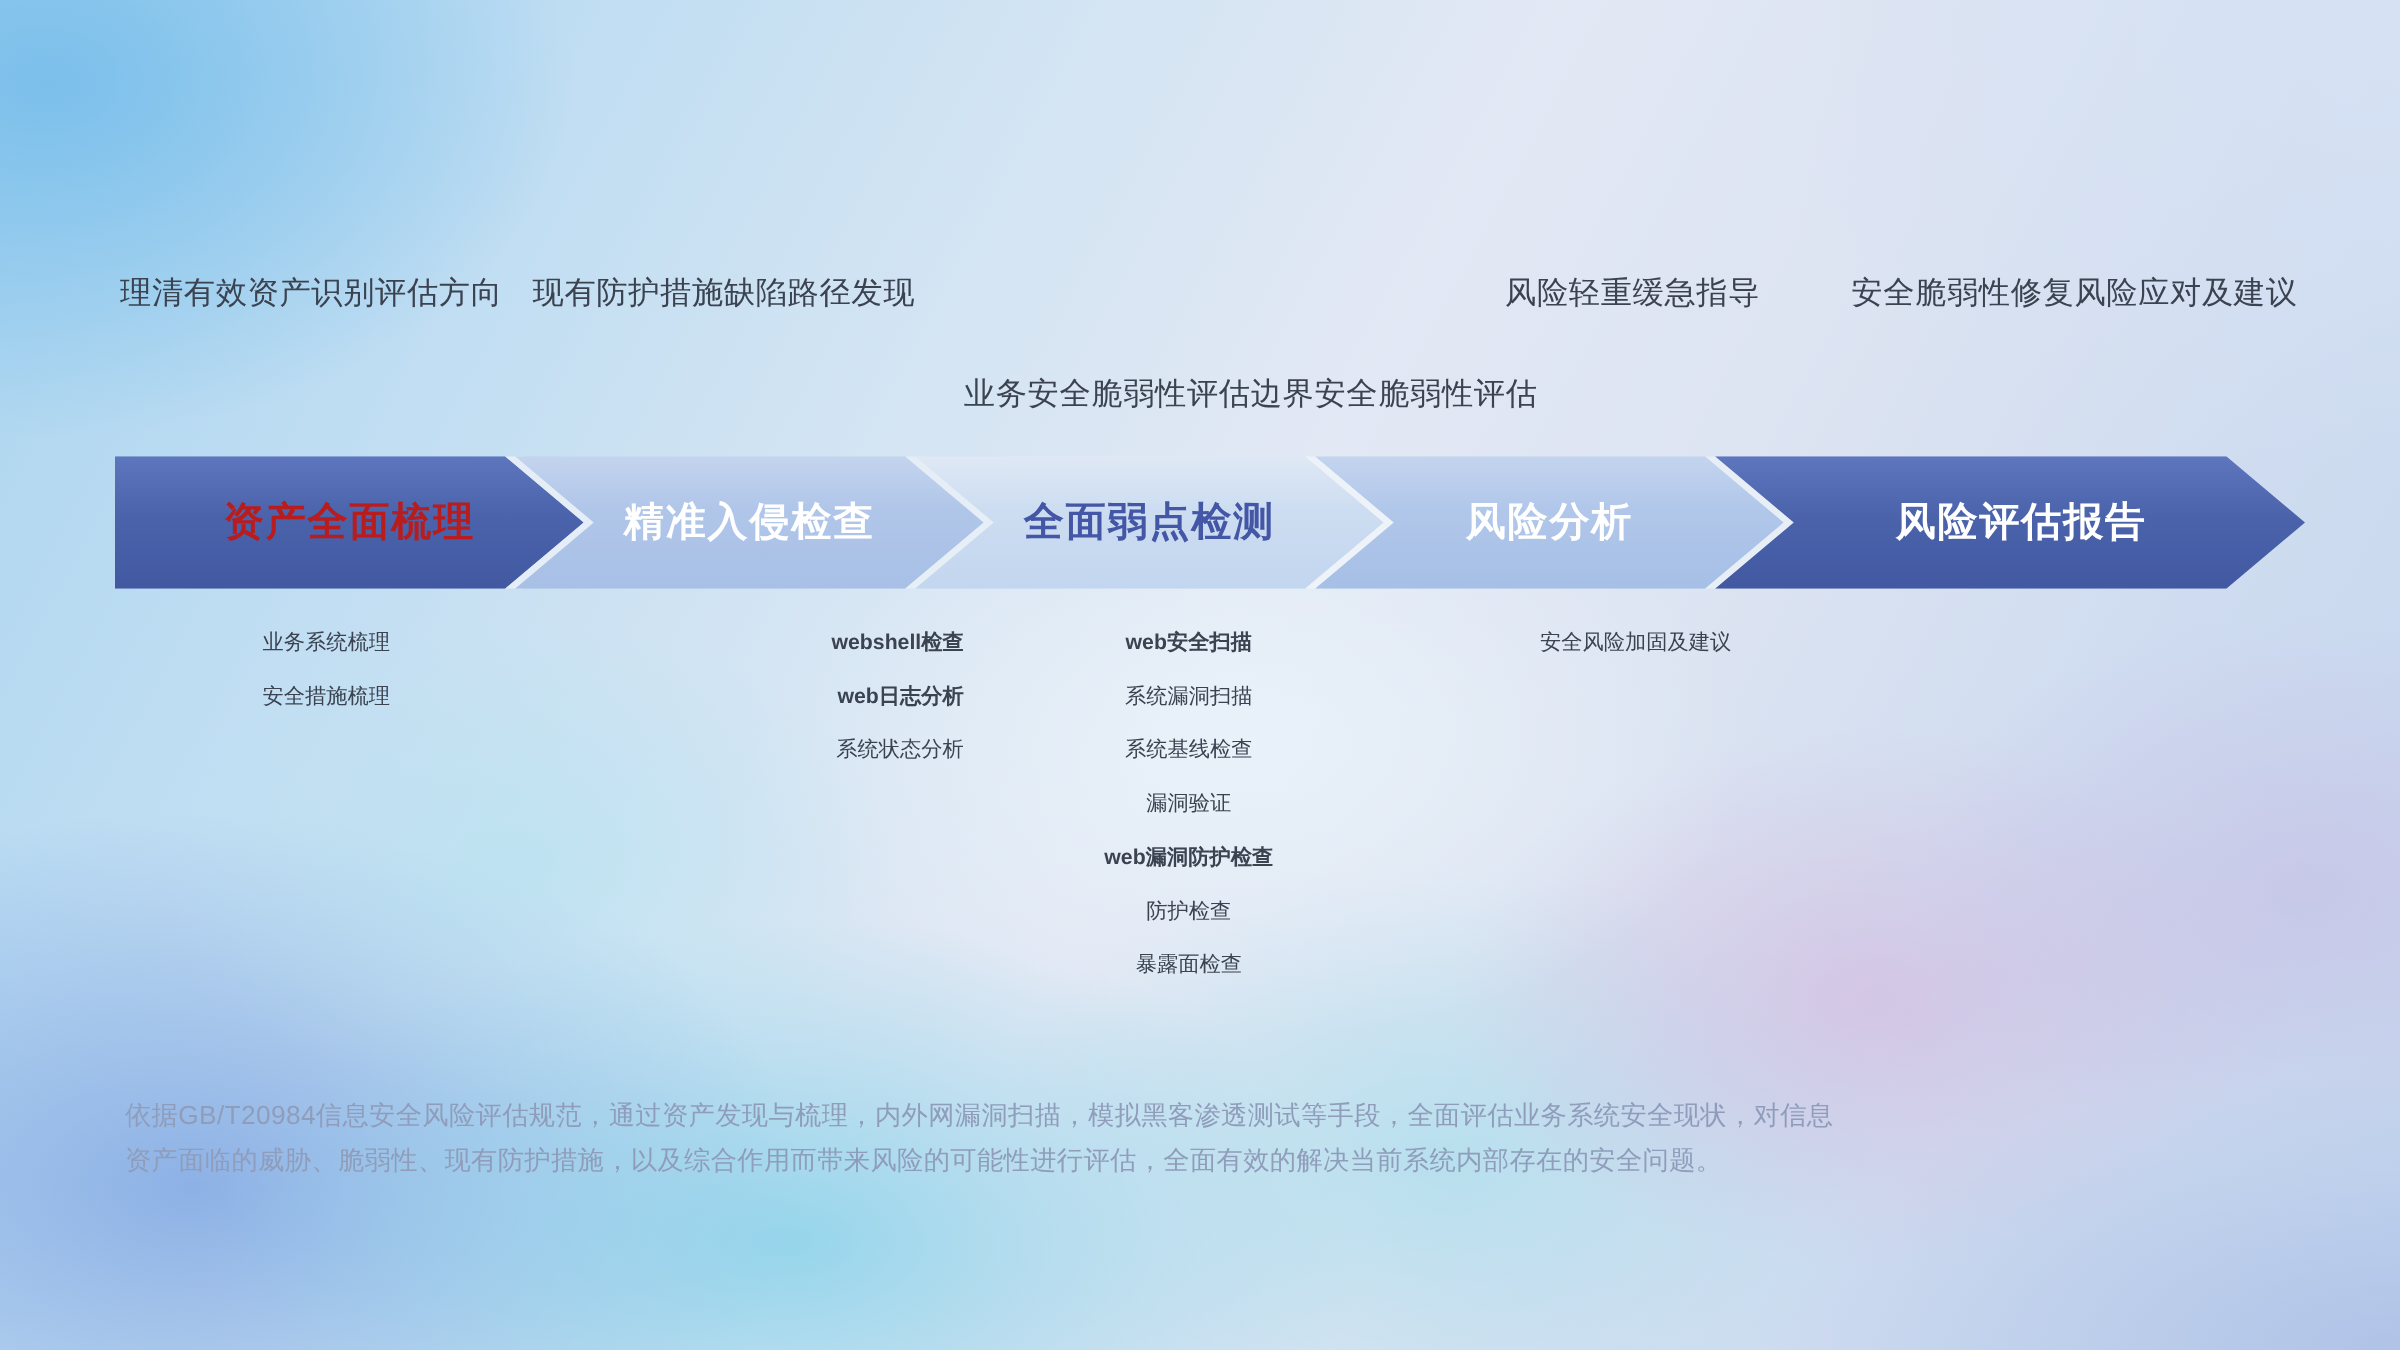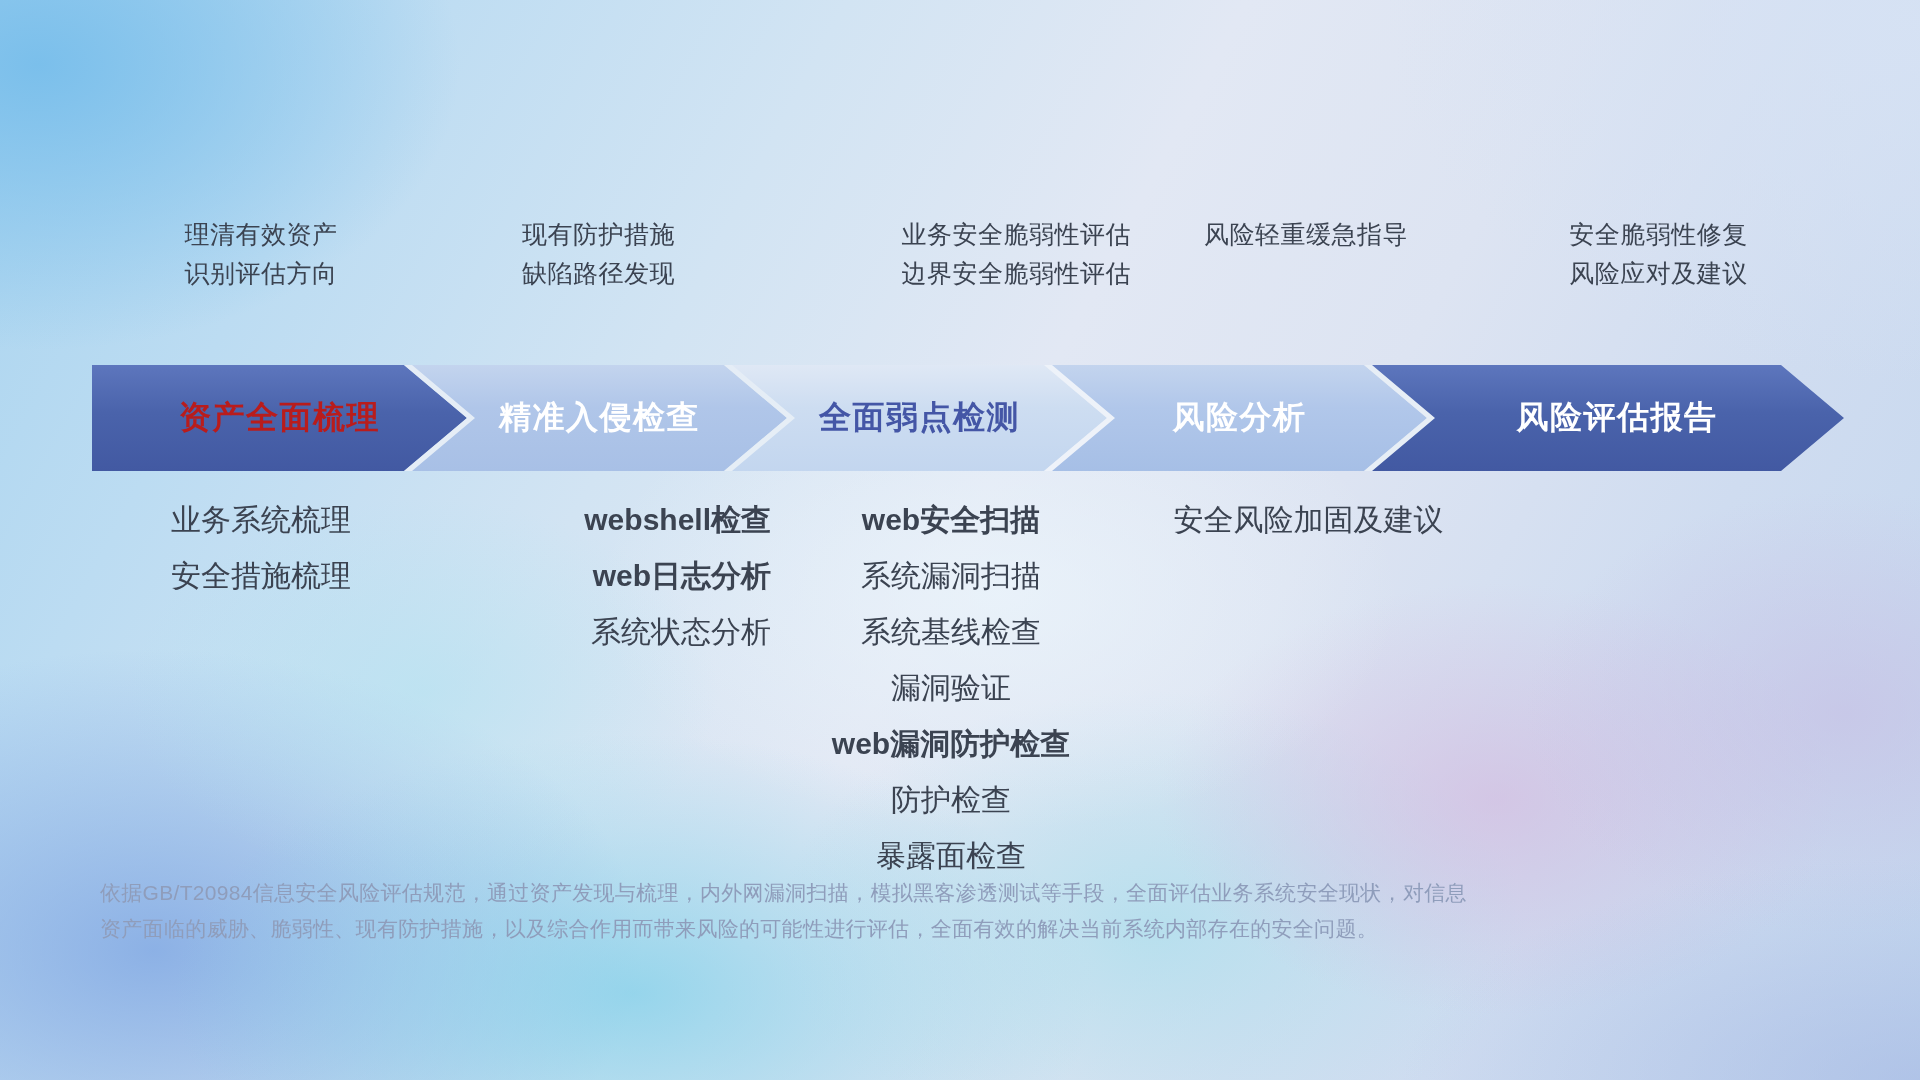--- a/index.html
+++ b/index.html
@@ -47,31 +47,31 @@
   
   .stage{position:absolute;inset:0;}
 
   
   .toprow{
     position:absolute;left:96px;top:222px;width:1740px;height:106px;
     display:flex;
   }
   .topcell{
     flex:0 0 auto;text-align:center;
-    display:flex;flex-direction:column;justify-content:flex-start;
-    gap:14px;
+    display:flex;flex-direction:row;justify-content:flex-start;
+    gap:0;
   }
   .topcell .tline{
     font-size:25px;color:#3b4351;line-height:1;white-space:nowrap;
     letter-spacing:.5px;
   }
   .tc0{width:330px;}
   .tc1{width:345px;}
   .tc2{width:360px;align-items:flex-end;}
-  .tc3{width:350px;}
+  .tc3{width:350px;justify-content:center;}
   .tc4{width:355px;}
 
   
   .band{
     position:absolute;left:92px;top:365px;width:1752px;height:106px;
   }
   .arrow{
     position:absolute;top:0;height:106px;
     display:flex;align-items:center;justify-content:center;
     box-sizing:border-box;
@@ -87,21 +87,21 @@
   
   .botrow{
     position:absolute;left:96px;top:505px;width:1740px;
     display:flex;align-items:flex-start;
   }
   .botcell{
     flex:0 0 auto;text-align:center;
     display:flex;flex-direction:column;gap:26px;
   }
   .botcell .bline{
-    font-size:30px;color:#3b4351;line-height:1;white-space:nowrap;
+    font-size:17px;color:#3b4351;line-height:1;white-space:nowrap;
   }
   .botcell .bline.em{font-weight:bold;}
   .bc0{width:330px;}
   .bc1{width:345px;text-align:right;}
   .bc2{width:360px;}
   .bc3{width:350px;}
   .bc4{width:355px;}
 
   
   .footer{

